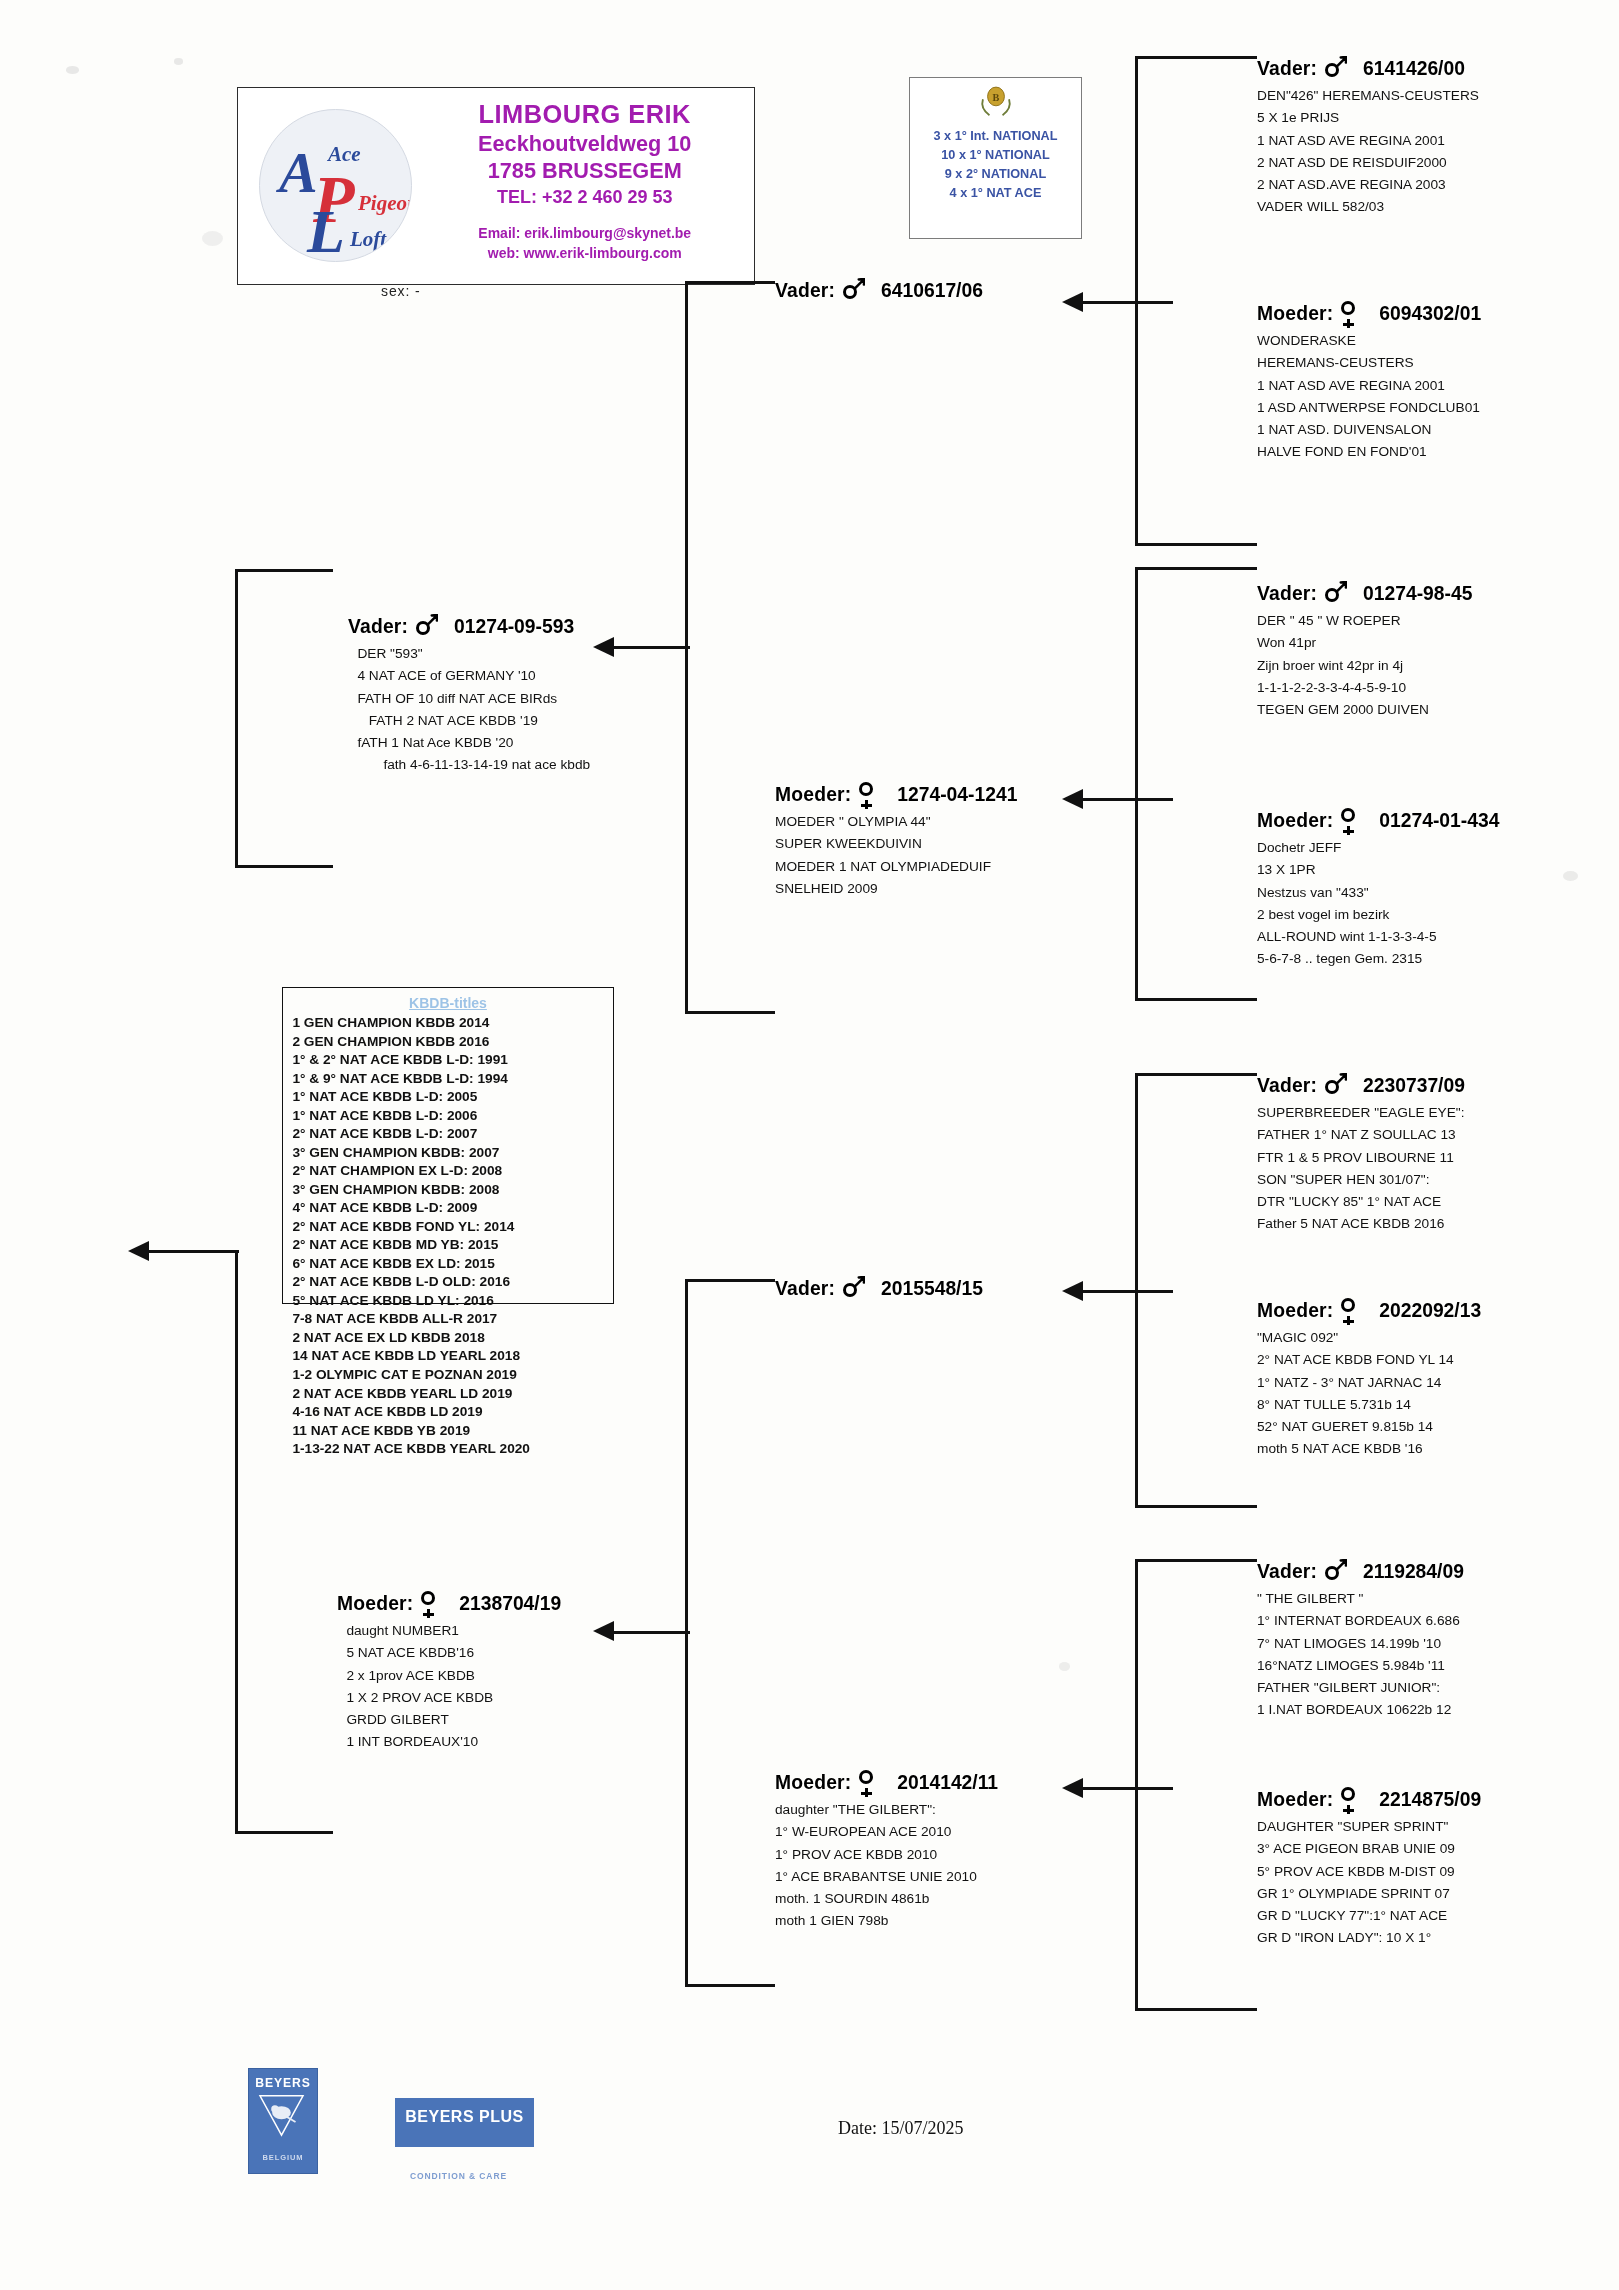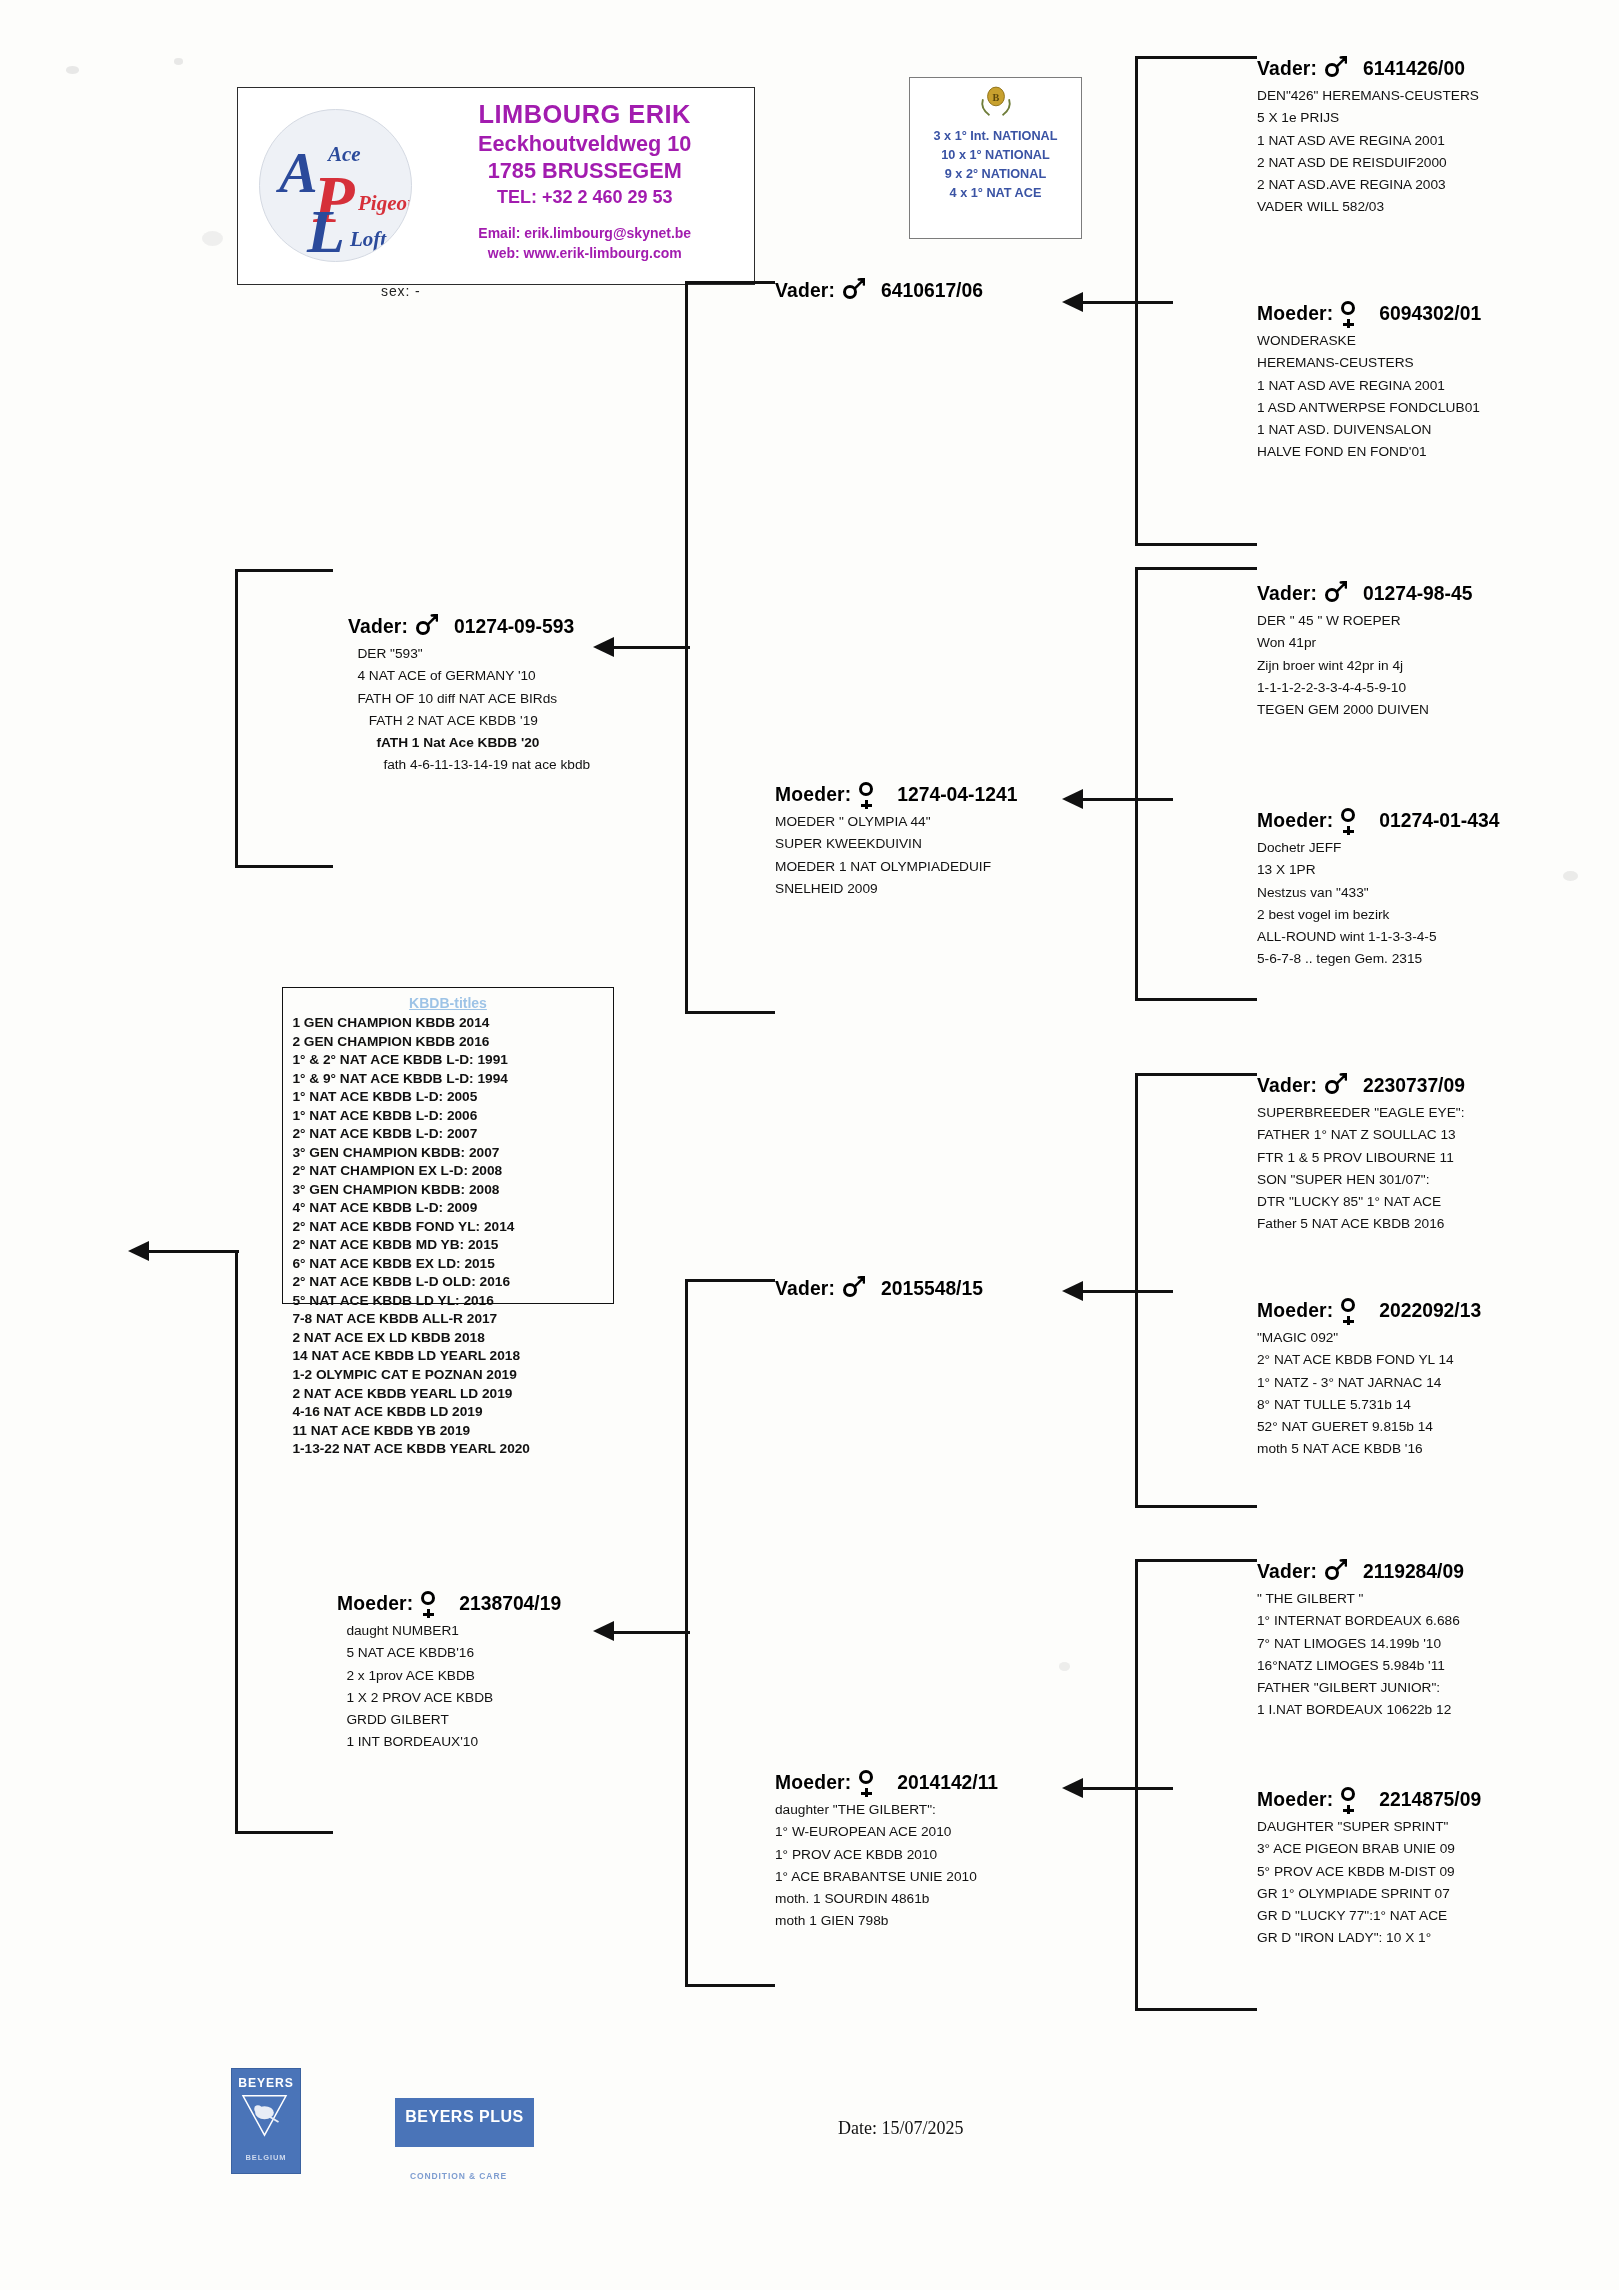--- a/index.html
+++ b/index.html
@@ -73,21 +73,21 @@
   #kbdb{left:282px;top:987px;width:330px;height:315px;border:1.5px solid #111;}
   #kbdb .t{font:bold 14px/1 "Liberation Sans",sans-serif;color:#9dc3e6;text-align:center;margin:7.5px 0 4.7px 0;text-decoration:underline;}
   #kbdb .ln{font:bold 13.7px/1.352 "Liberation Sans",sans-serif;color:#111;margin-left:9.4px;white-space:nowrap;}
 
   
   .hline{position:absolute;height:2.8px;background:#111;}
   .vline{position:absolute;width:2.8px;background:#111;}
   .arrowL{position:absolute;width:0;height:0;border-top:10.4px solid transparent;border-bottom:10.4px solid transparent;border-right:21px solid #111;}
 
   
-  #beyers{left:231px;top:2068px;width:68px;height:104px;background:#4a74b8;border:0.9px solid #3b62a0;}
+  #beyers{left:248px;top:2068px;width:68px;height:104px;background:#4a74b8;border:0.9px solid #3b62a0;}
   #beyers .w{position:absolute;left:5.6px;top:7.5px;right:5.6px;text-align:center;font:bold 12.2px/1 "Liberation Sans",sans-serif;color:#fff;letter-spacing:0.9px;}
   #beyers .triline{position:absolute;left:9.4px;top:24.5px;width:47px;height:43px;}
   #beyers .sub{position:absolute;left:0;right:0;bottom:11.3px;text-align:center;font:bold 7.5px/1 "Liberation Sans",sans-serif;color:#cdd9ee;letter-spacing:0.9px;}
   #beyersplus{left:395px;top:2098px;width:139px;height:49px;background:#4a74b8;}
   #beyersplus .t1{position:absolute;left:0;right:0;top:11.3px;text-align:center;font:bold 16px/1 "Liberation Sans",sans-serif;color:#fff;letter-spacing:0.5px;}
   #beyersplus .t2{position:absolute;left:0;right:12px;top:30px;text-align:center;font:bold 8.5px/1 "Liberation Sans",sans-serif;color:#7e9dd0;letter-spacing:0.9px;margin-top:44px;}
   #datefoot{left:838px;top:2119px;font:18px/1 "Liberation Serif",serif;color:#111;}
 </style>
 </head>
 <body>
@@ -246,21 +246,21 @@
             <path d="M1 11 L10 2 M5 1.5 L11 1 L10.5 7" stroke="#000" stroke-width="2.6" fill="none" stroke-linecap="round"></path>
           </svg>
       </span>
       <span class="num">01274-09-593</span>
     </div>
     <div class="body" style="margin-left:9.4px;">
       <div class="ln">DER "593"</div>
       <div class="ln">4 NAT ACE of GERMANY '10</div>
       <div class="ln">FATH OF 10 diff NAT ACE BIRds</div>
       <div class="ln" style="margin-left:11.3px;">FATH 2 NAT ACE KBDB '19</div>
-      <div class="ln" style="margin-left:19px;font-weight:bold;">fATH 1 Nat Ace KBDB '20</div>
+      <div class="ln" style="">fATH 1 Nat Ace KBDB '20</div>
       <div class="ln" style="margin-left:26px;">fath 4-6-11-13-14-19 nat ace kbdb</div>
     </div>
   </div>
 
   <div class="panel" style="left:775px;top:782px;">
     <div class="hdr">
       <span class="ttl">Moeder:</span>
       <span class="sym female">
         <span class="circ"></span>
           <span class="cross-v"></span>

